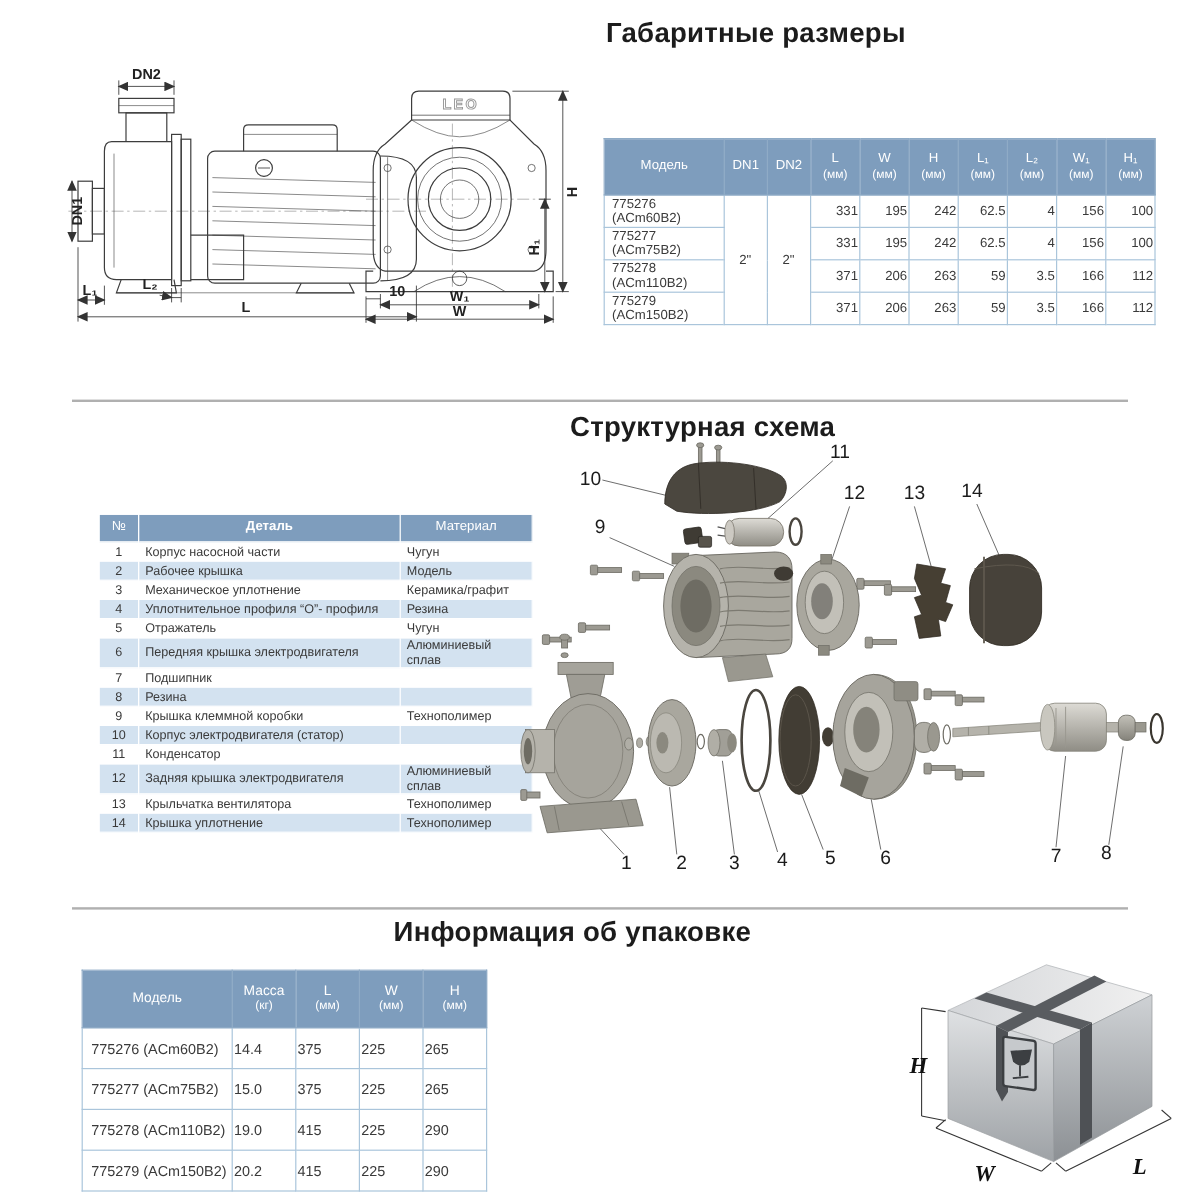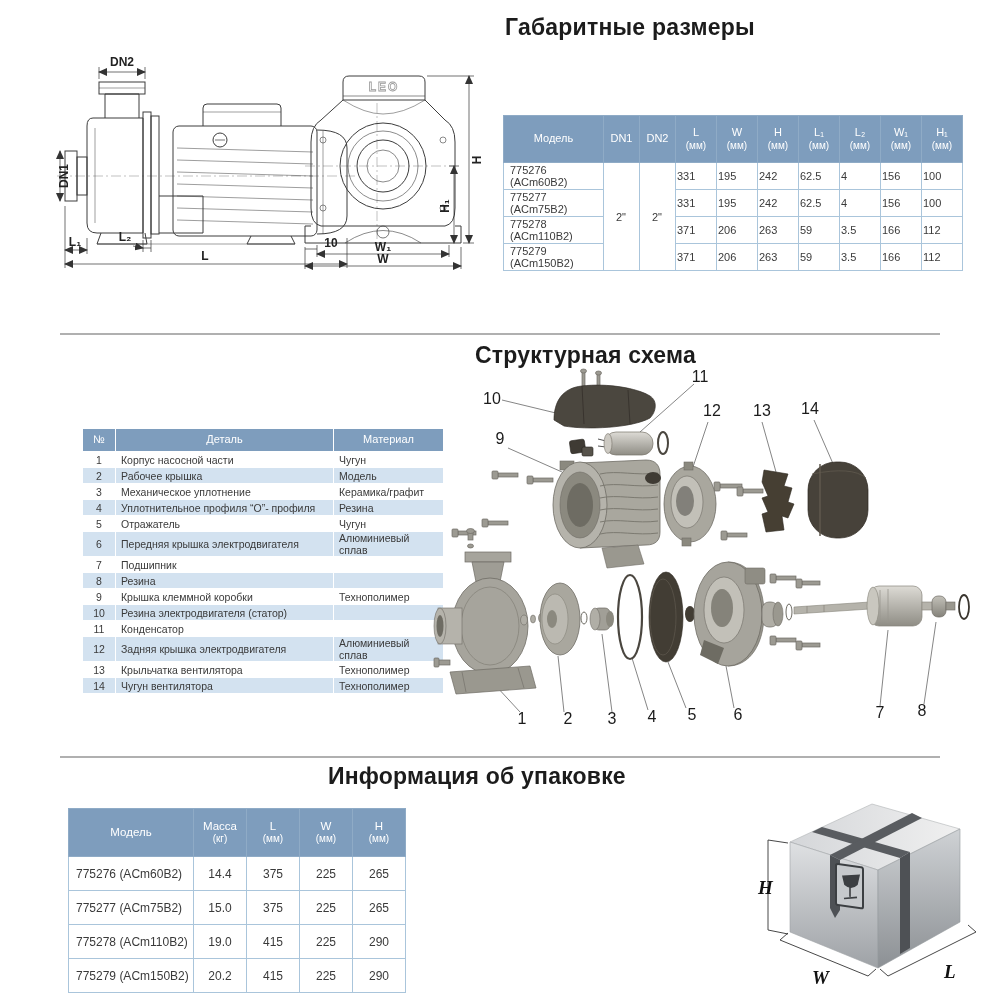--- a/index.html
+++ b/index.html
@@ -13,39 +13,39 @@
   .divider { height:2px; background:var(--divider,#b0b0b0); }
 
   table { border-collapse:collapse; table-layout:fixed;border-radius:15px; }
   th { background:var(--header-bg,#7e9dbd); color:var(--header-text,#fff); font-weight:400; text-align:center; vertical-align:middle; }
   th div { line-height:1.25; }
   th div:nth-child(2){ font-size:10px; }
   td { background:#fff; }
 
   #dims-table { width:433px; font-size:11px; }
   #dims-table th { height:44px; font-size:11px; border:1px solid #8fabc6; }
-  #dims-table td { height:22px; text-align:left; border:1px solid var(--grid-line,#aac5db); }
+  #dims-table td { height:22px; text-align:right; border:1px solid var(--grid-line,#aac5db); }
   #dims-table td:first-child { text-align:left; padding-left:6px; }
   #dims-table th:nth-child(1){ width:97px; }
   #dims-table th:nth-child(2),#dims-table th:nth-child(3){ width:33px; }
   #dims-table th:nth-child(n+4){ width:38px; }
   #dims-table td.merged { text-align:center; padding-left:0; }
 
   #parts-table { width:352px; font-size:10.5px; }
   #parts-table th { height:20px; font-size:11px; border:1px solid #fff; }
   #parts-table td { height:15px; padding:0 5px; border:1px solid #fff; }
   #parts-table tbody tr:nth-child(even) td { background:var(--row-alt,#d3e2f0); }
   #parts-table td:first-child { text-align:center; padding:0; }
   #parts-table th:nth-child(1){ width:30px; }
-  #parts-table th:nth-child(2){ width:215px; }
+  #parts-table th:nth-child(2){ width:215px;font-weight:bold; }
   #parts-table th:nth-child(3){ width:107px; }
 
   #packing-table { width:322px; font-size:12px; }
   #packing-table th { height:45px; font-size:11.5px; border:1px solid #8fabc6; }
-  #packing-table td { height:31px; text-align:center; border:1px solid var(--grid-line,#aac5db); }
+  #packing-table td { height:31px; text-align:left; border:1px solid var(--grid-line,#aac5db); }
   #packing-table td:first-child { text-align:left; padding-left:7px; }
   #packing-table th:nth-child(1){ width:122px; }
   #packing-table th:nth-child(n+2){ width:50px; }
 
   svg text { font-family:"Liberation Sans","DejaVu Sans",sans-serif; }
   .dim-label { font-size:12px; font-weight:bold; fill:#222; }
   .num-label { font-size:16px; fill:#1b1b1b; }
   .box-label { font-size:19px; font-weight:bold; font-style:italic; fill:#111; font-family:"Liberation Serif","DejaVu Serif",serif; }
 </style>
 </head>
@@ -298,41 +298,41 @@
         <td>Резина</td>
         <td></td>
       </tr>
       <tr>
         <td>9</td>
         <td>Крышка клеммной коробки</td>
         <td>Технополимер</td>
       </tr>
       <tr>
         <td>10</td>
-        <td>Резина электродвигателя (статор)</td>
+        <td>Корпус электродвигателя (статор)</td>
         <td></td>
       </tr>
       <tr>
         <td>11</td>
         <td>Конденсатор</td>
         <td></td>
       </tr>
       <tr>
         <td>12</td>
         <td>Задняя крышка электродвигателя</td>
         <td>Алюминиевый сплав</td>
       </tr>
       <tr>
         <td>13</td>
         <td>Крыльчатка вентилятора</td>
         <td>Технополимер</td>
       </tr>
       <tr>
         <td>14</td>
-        <td>Чугун вентилятора</td>
+        <td>Крышка уплотнение</td>
         <td>Технополимер</td>
       </tr>
     </tbody>
   </table>
 
 <svg class="abs" style="left:432px;top:362px" width="545" height="380" viewBox="0 0 545 380">
   <defs>
     <linearGradient id="metal" x1="0" y1="0" x2="0" y2="1">
       <stop offset="0" stop-color="#dddbd5"></stop>
         <stop offset="1" stop-color="#8f8d85"></stop>

